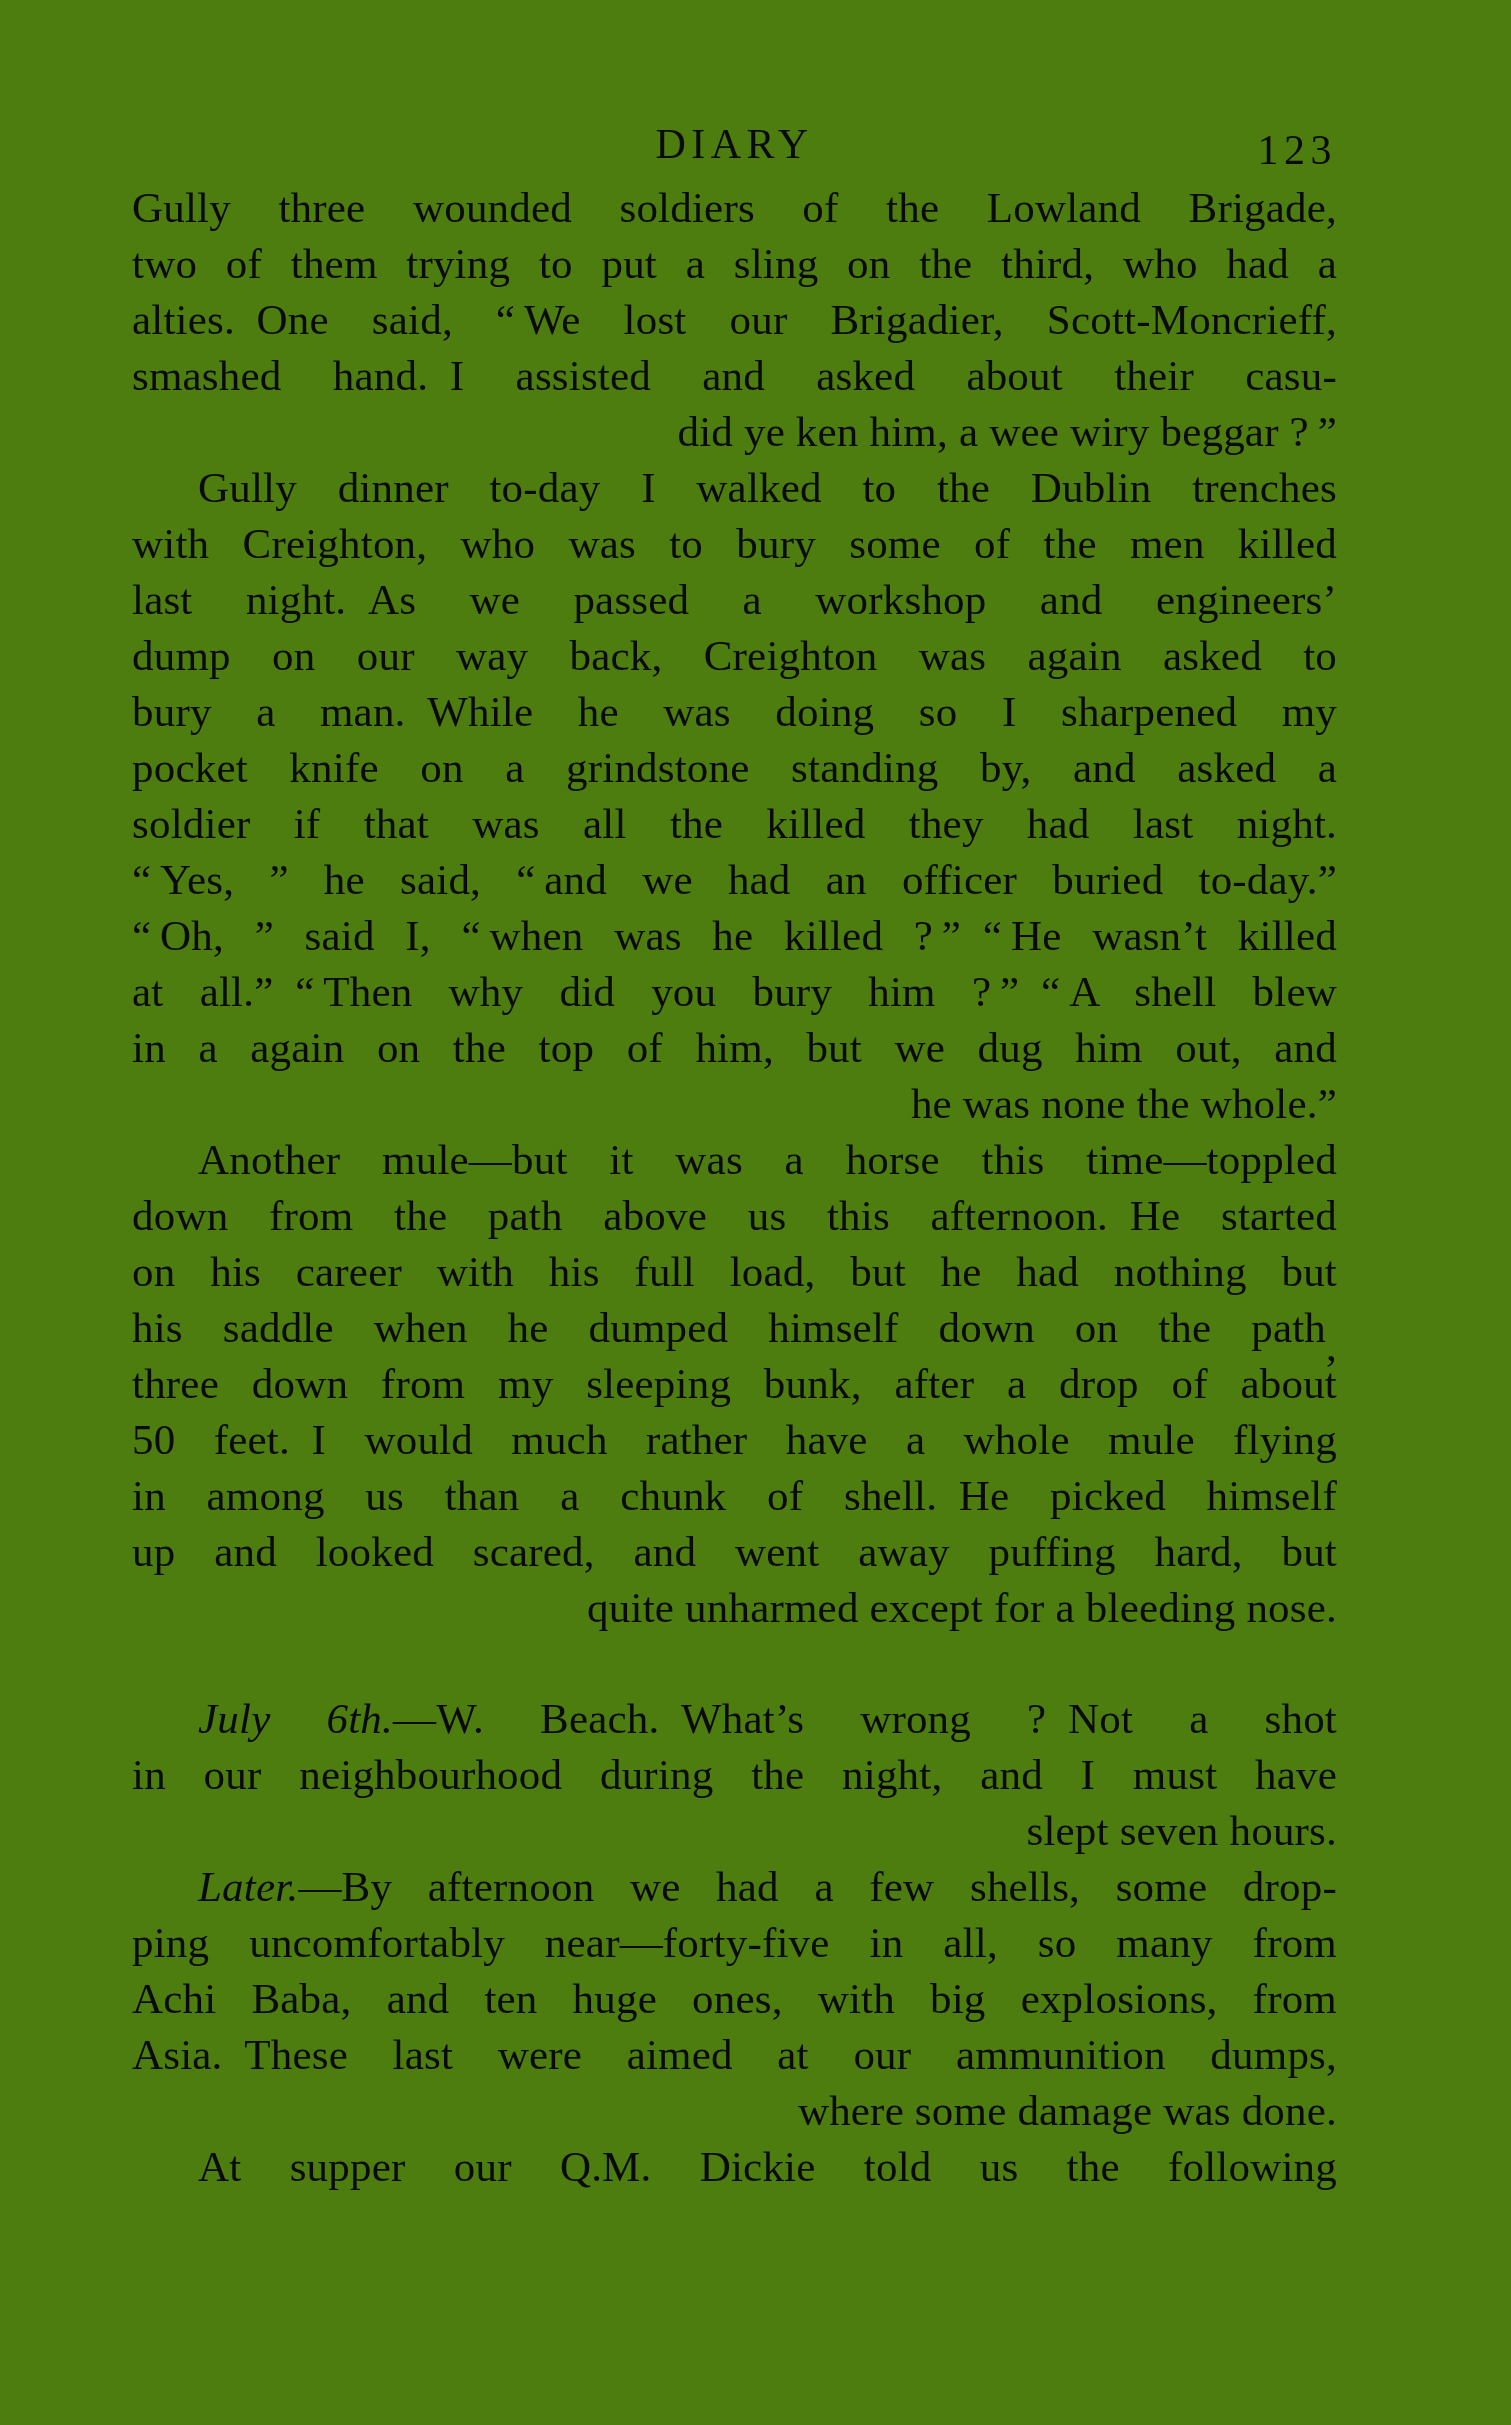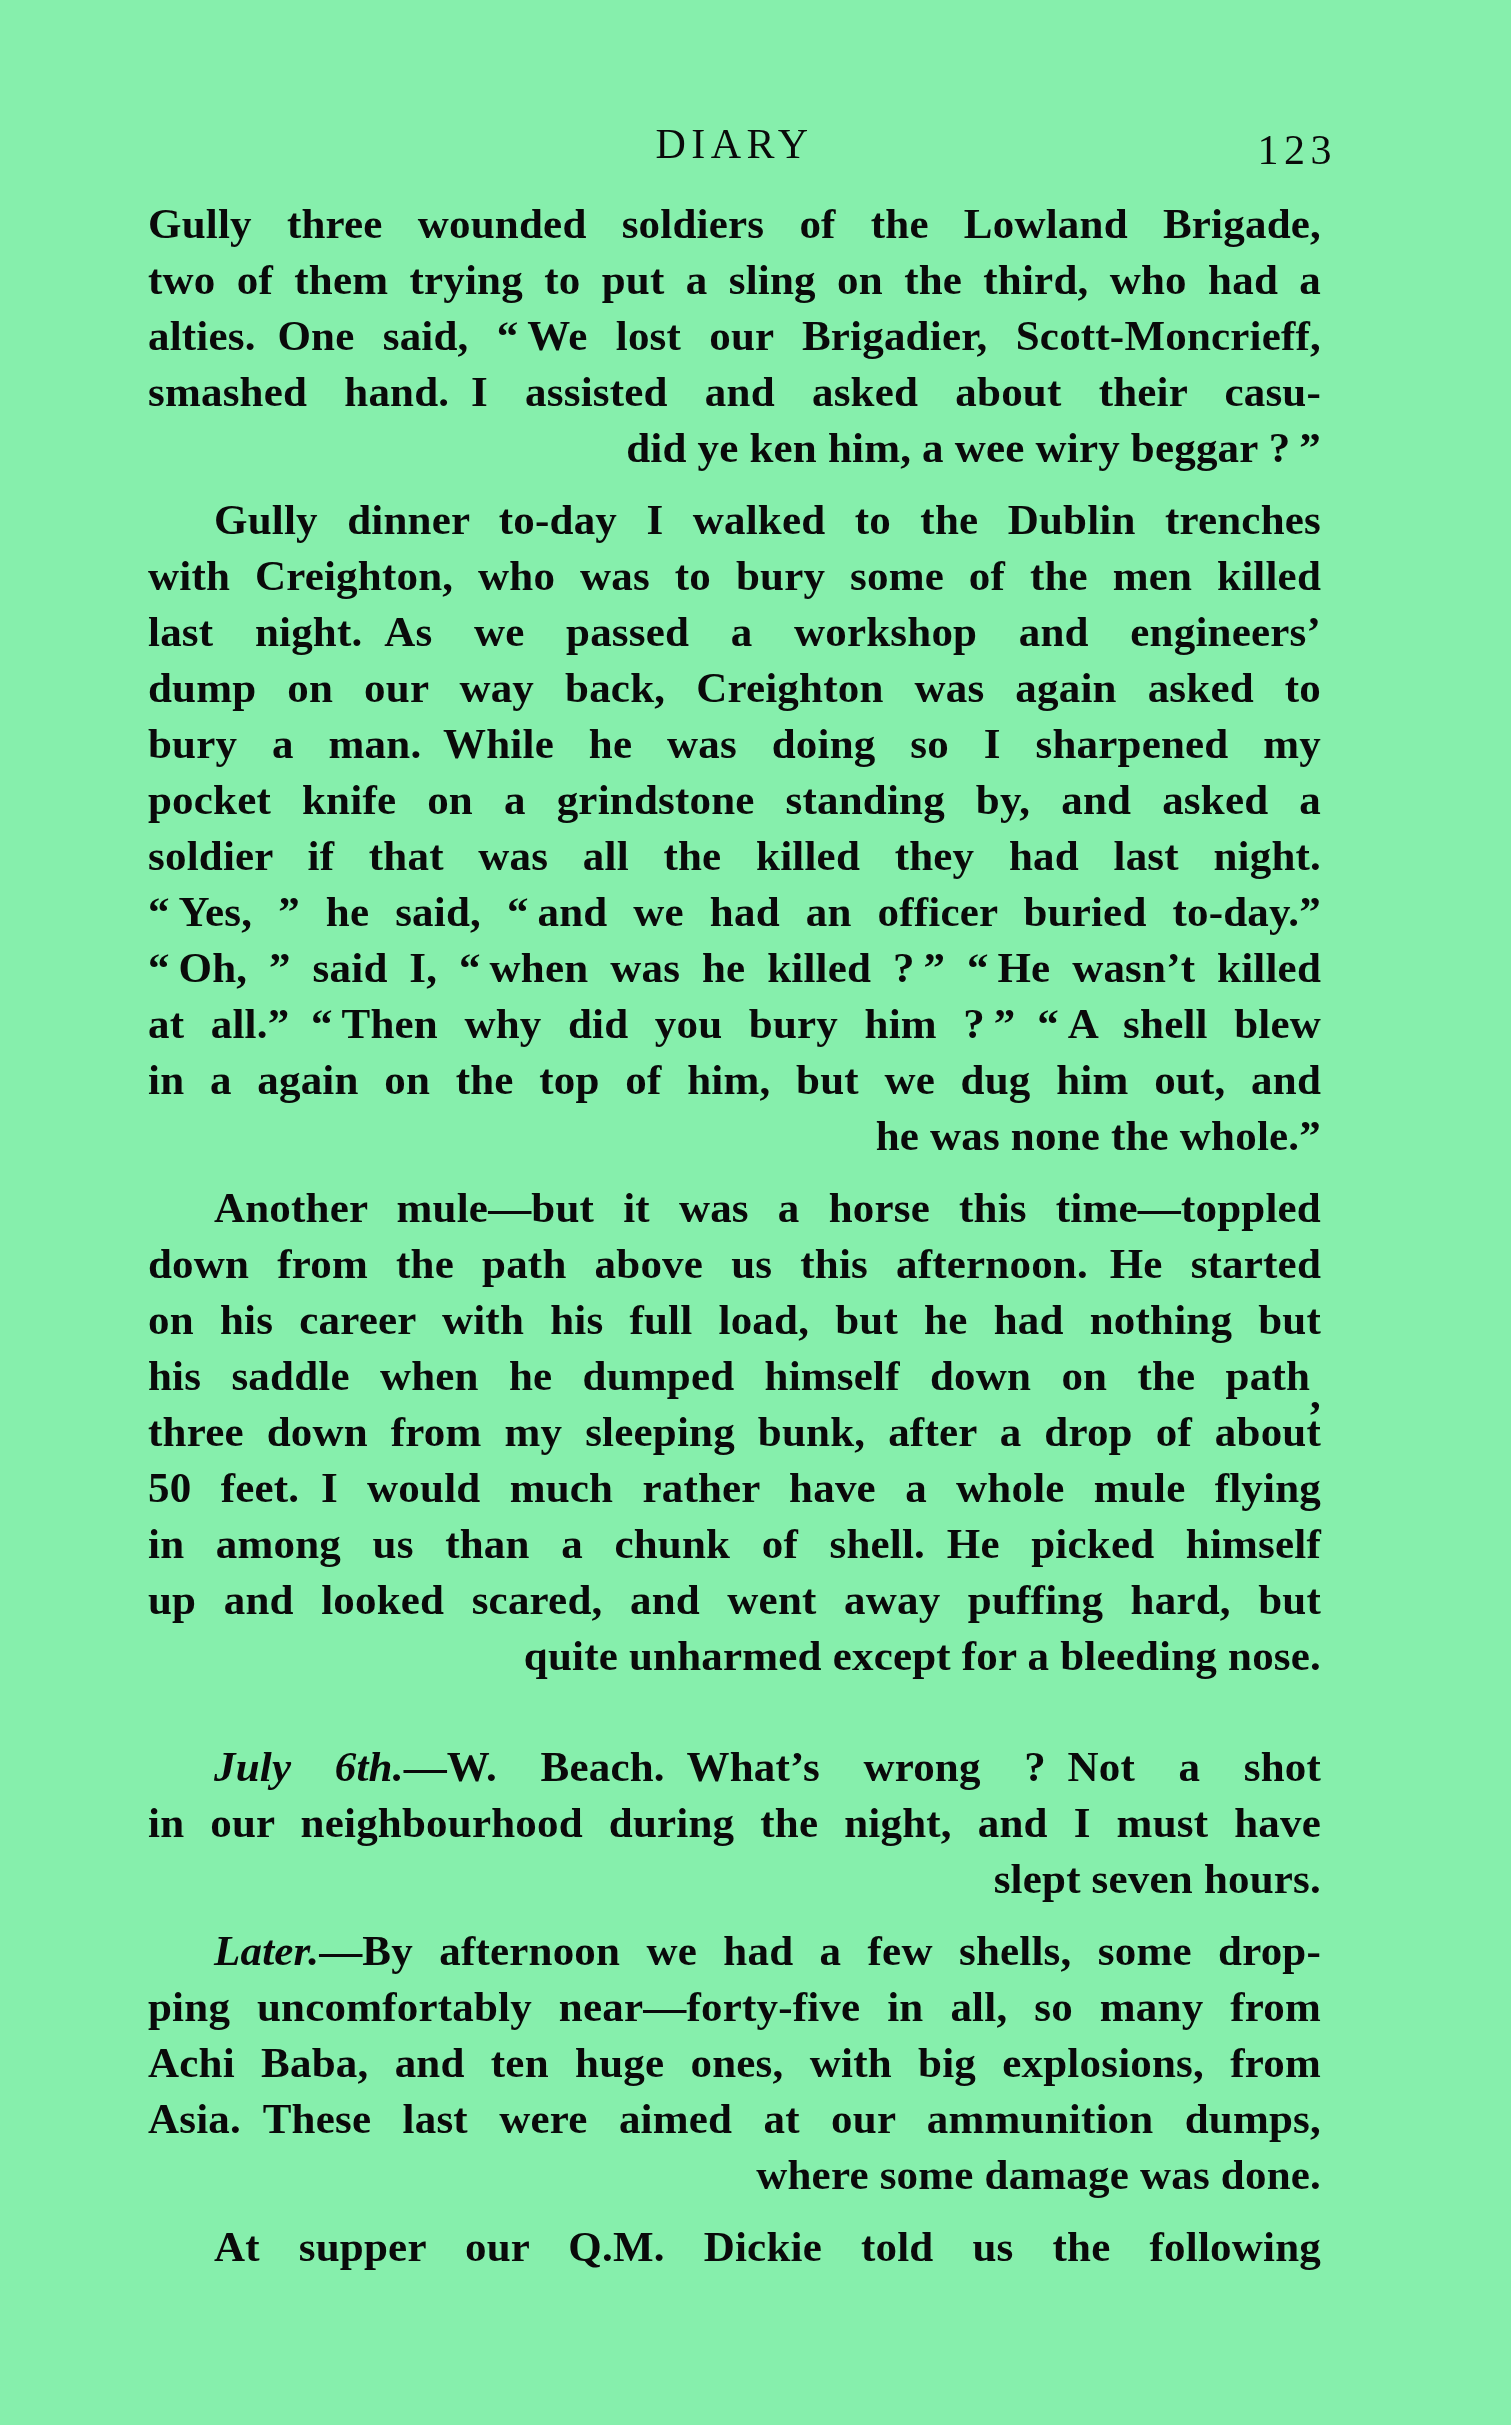--- a/index.html
+++ b/index.html
@@ -1,21 +1,21 @@
 <!DOCTYPE html>
 <html style="font-size:14.6px"><head>
 <meta charset="utf-8">
 <style>
   html, body { margin: 0; padding: 0; background: #ffffff; }
 
   .page {
     position: relative;
     width: 1512px;
     height: 2426px;
-    background: #86efac;
+    background: #4d7c0f;
     color: #0a0a0a;
     font-family: "Liberation Serif", "DejaVu Serif", serif;
     overflow: hidden;
   }
 
   .running-header {
     position: absolute;
     left: 132px;
     top: 115px;
     width: 1205px;
@@ -38,21 +38,21 @@
   .text-block {
     position: absolute;
     left: 132px;
     top: 180px;
     width: 1205px;
     font-size: 43px;
     line-height: 56px;
     letter-spacing: 0.2px;
   }
 
-  .paragraph { margin: 16px; font-weight: bold; }
+  .paragraph { margin: 0; }
   .paragraph.gap-before { margin-top: 55px; }
 
   .line { text-align: right; }
   .line.just {
     text-align: justify;
     text-align-last: justify;
   }
   .line.indent { text-indent: 66px; }
 
   .seg { font-style: normal; }

